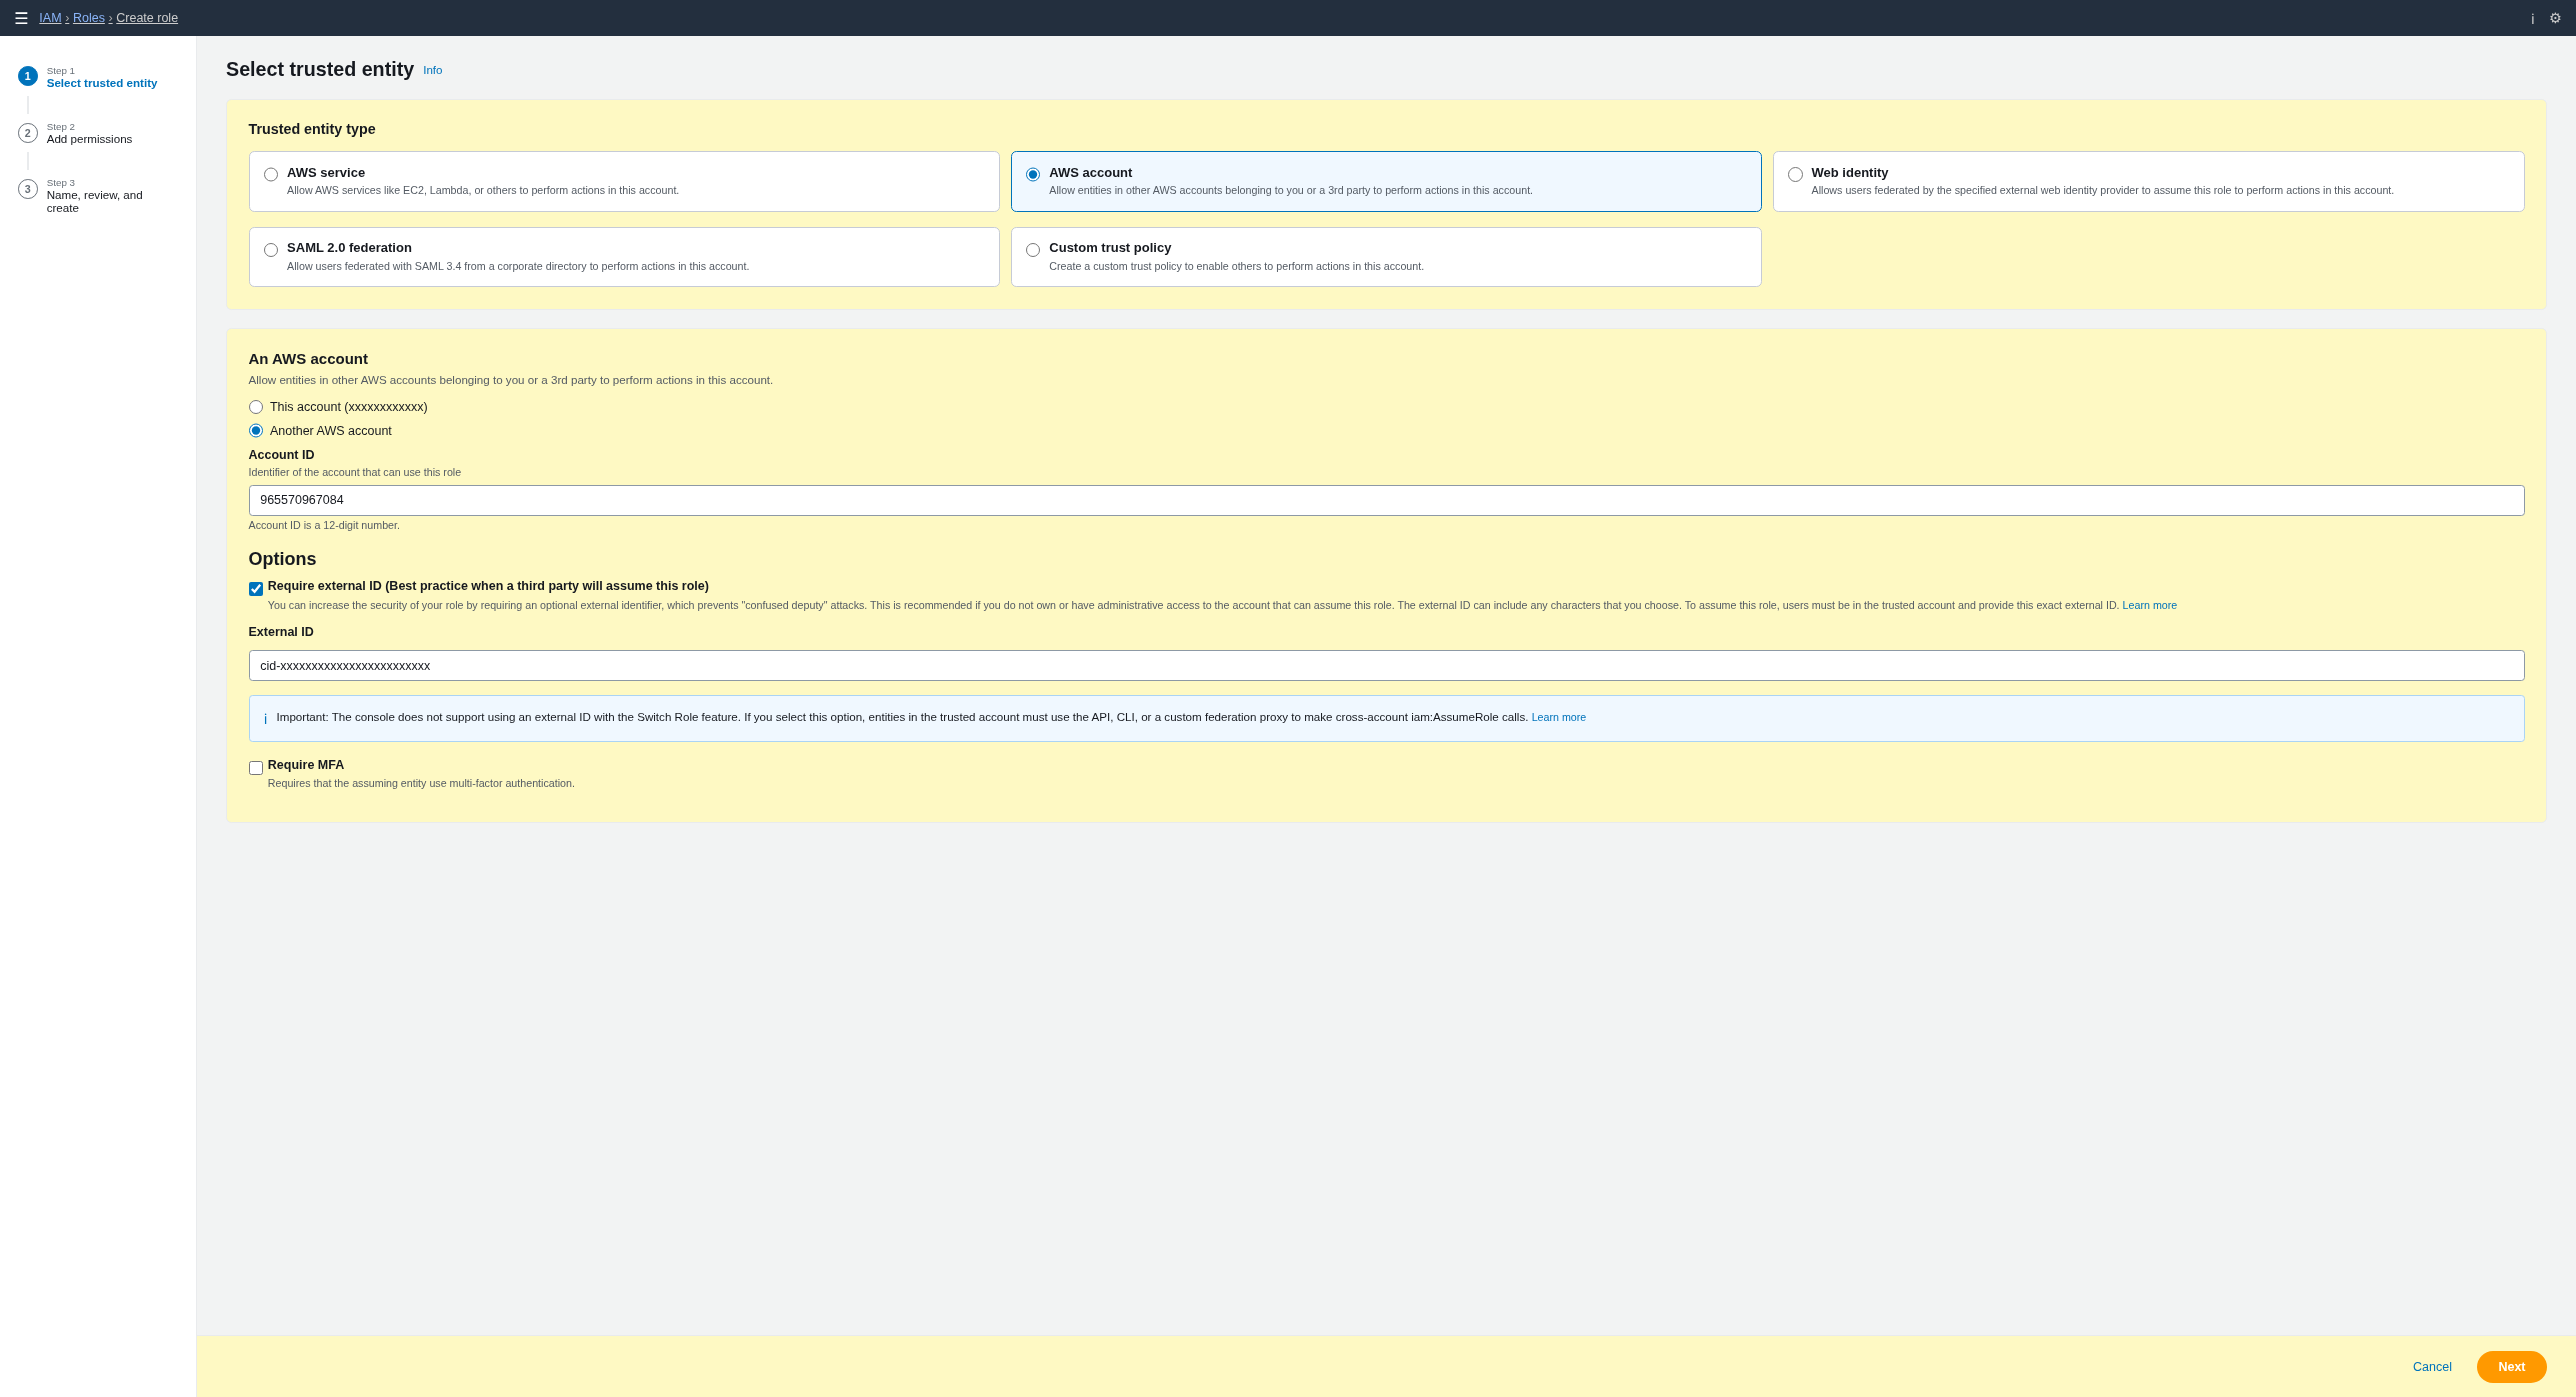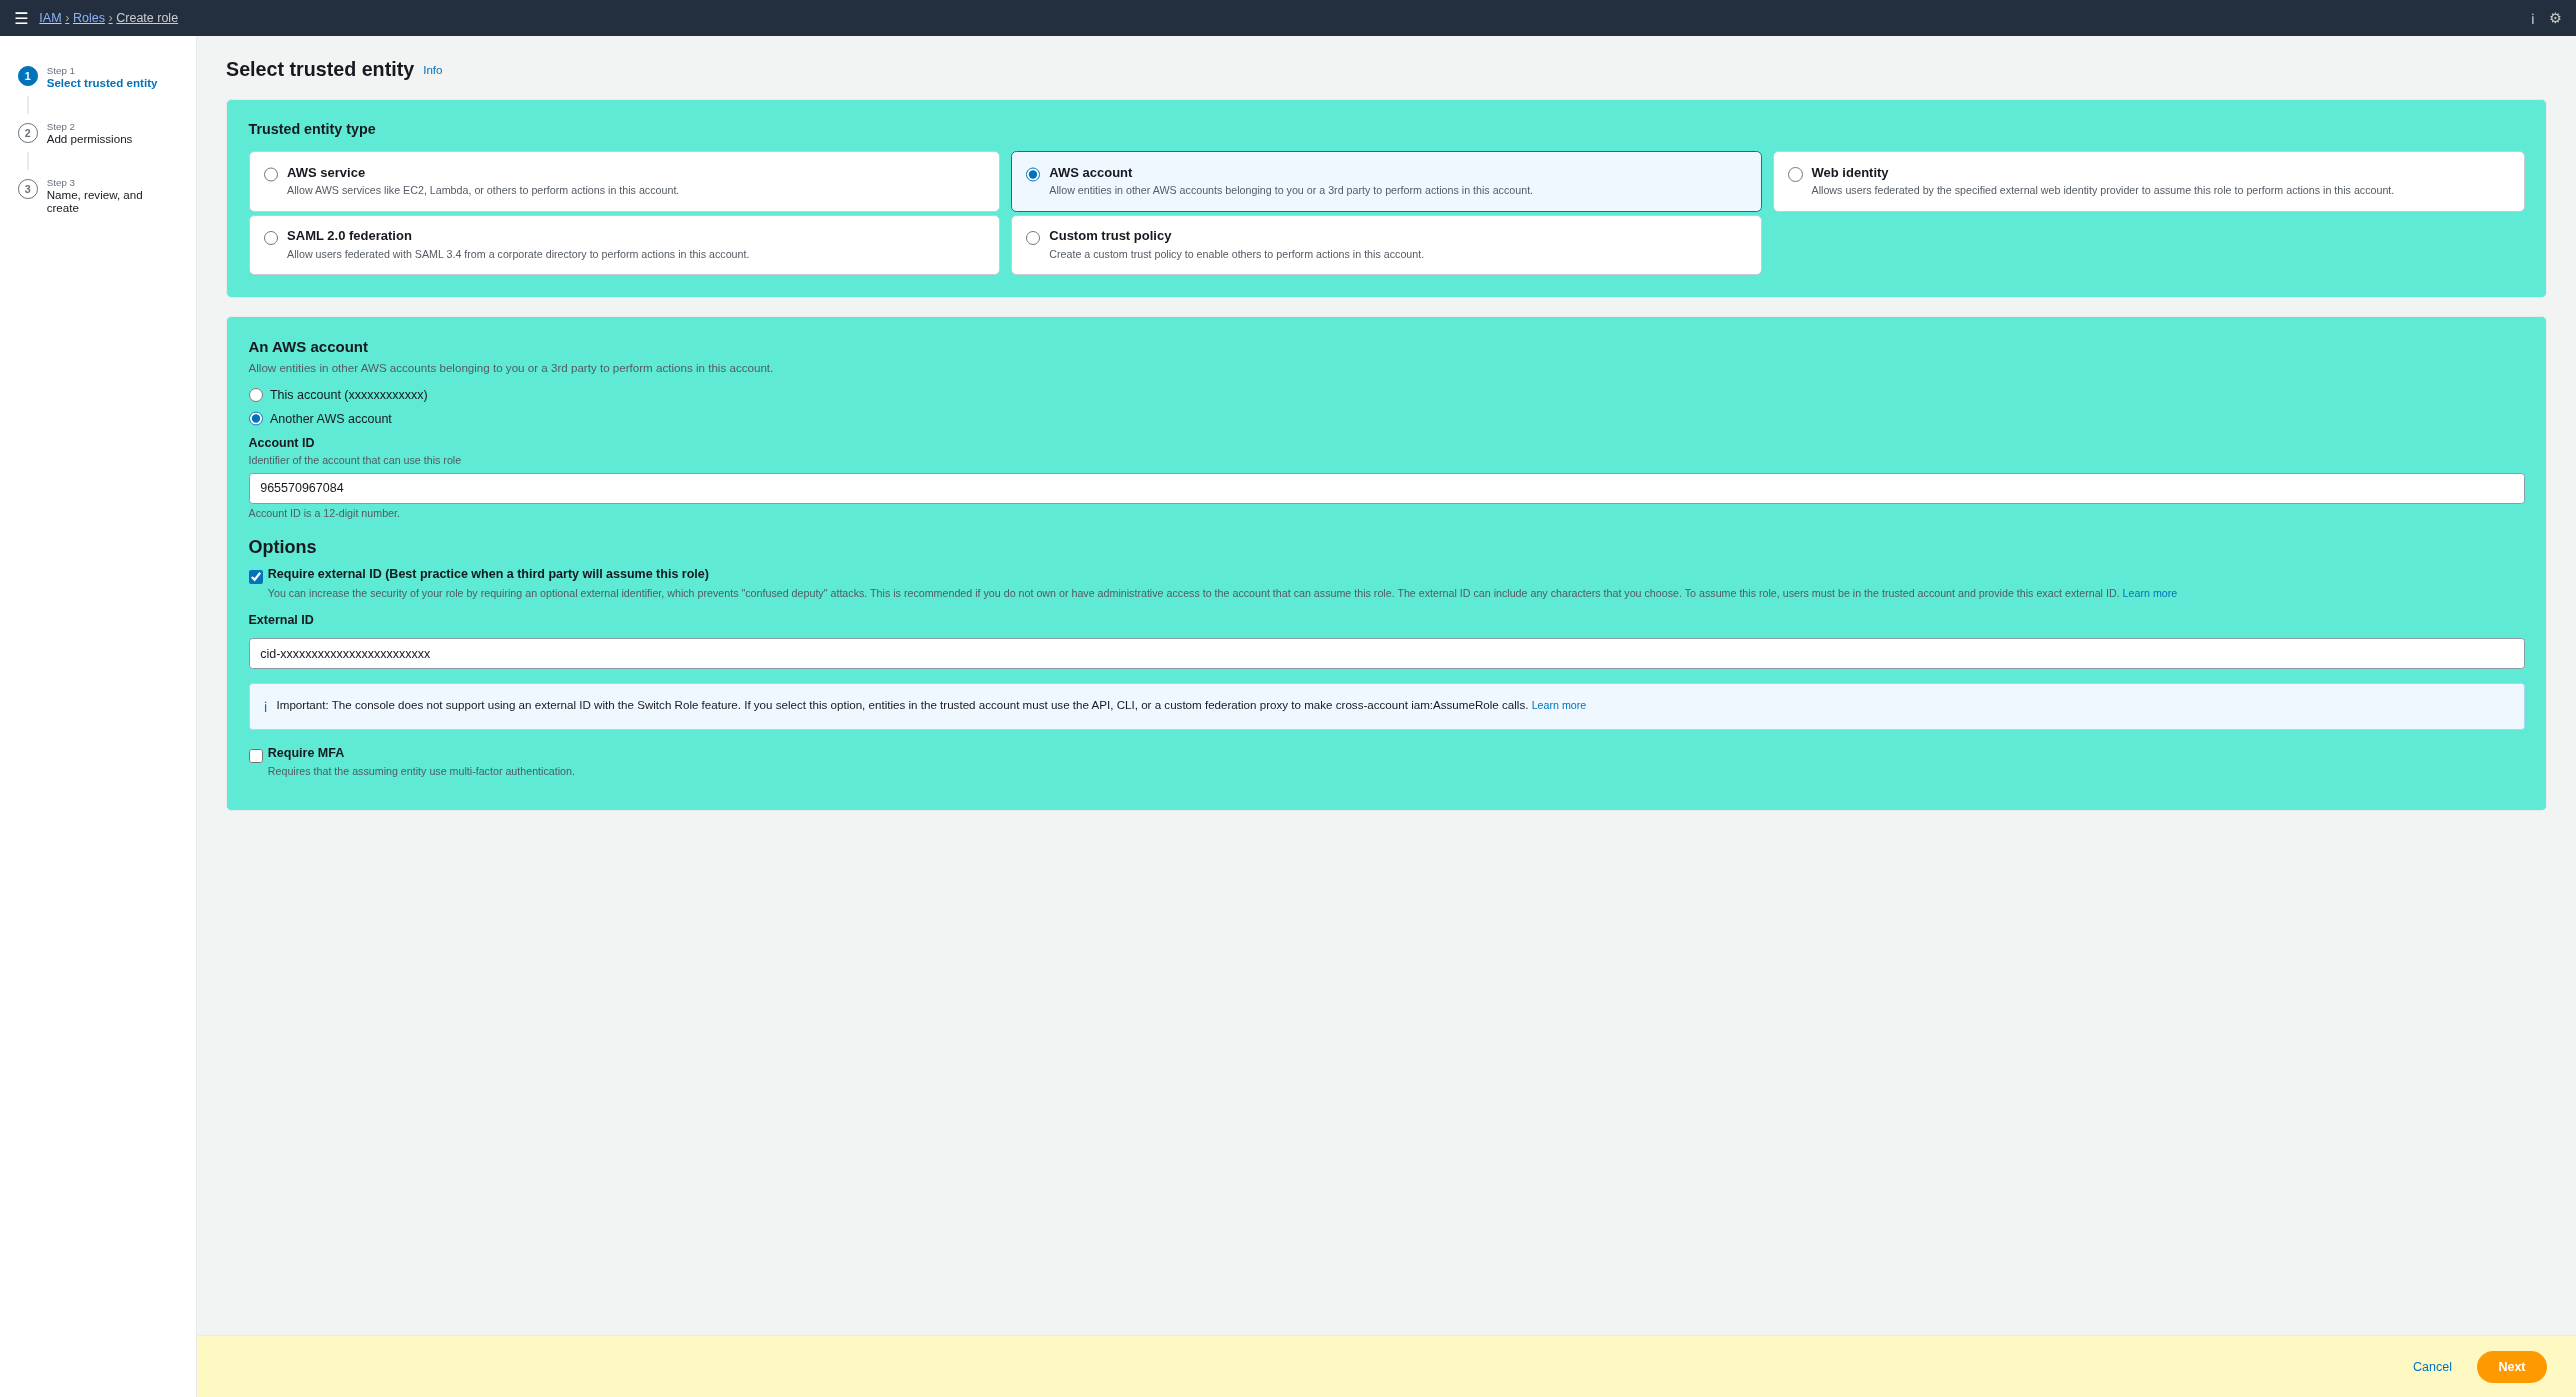--- a/index.html
+++ b/index.html
@@ -53,31 +53,31 @@
 
     
     .main-content { flex: 1; padding: 21.5px 29px; overflow-y: auto; }
 
     .page-title-row { display: flex; align-items: center; gap: 9px; margin-bottom: 18px; }
     .page-title { font-size: 19.7px; font-weight: 700; color: #16191f; }
     .info-link { color: #0073bb; font-size: 11.6px; text-decoration: none; }
 
     
     .card {
-      background: #5eead4;
+      background: #fef9c3;
       border: 0.9px solid #e9ebed;
       border-radius: 5.4px;
       padding: 21.5px;
       margin-bottom: 18px;
     }
     .card-title { font-size: 14.3px; font-weight: 700; margin-bottom: 14.3px; color: #16191f; }
 
     
     .entity-grid { display: grid; grid-template-columns: repeat(3, 1fr); gap: 10.7px; }
-    .entity-grid-row2 { display: grid; grid-template-columns: repeat(3, 1fr); gap: 10.7px; margin-top: 3px; }
+    .entity-grid-row2 { display: grid; grid-template-columns: repeat(3, 1fr); gap: 10.7px; margin-top: 15px; }
 
     .entity-option {
       border: 0.9px solid #c6cbd6;
       border-radius: 5.4px;
       padding: 12.5px 14.3px;
       cursor: pointer;
       display: flex;
       align-items: flex-start;
       gap: 9px;
       background: #fff;

